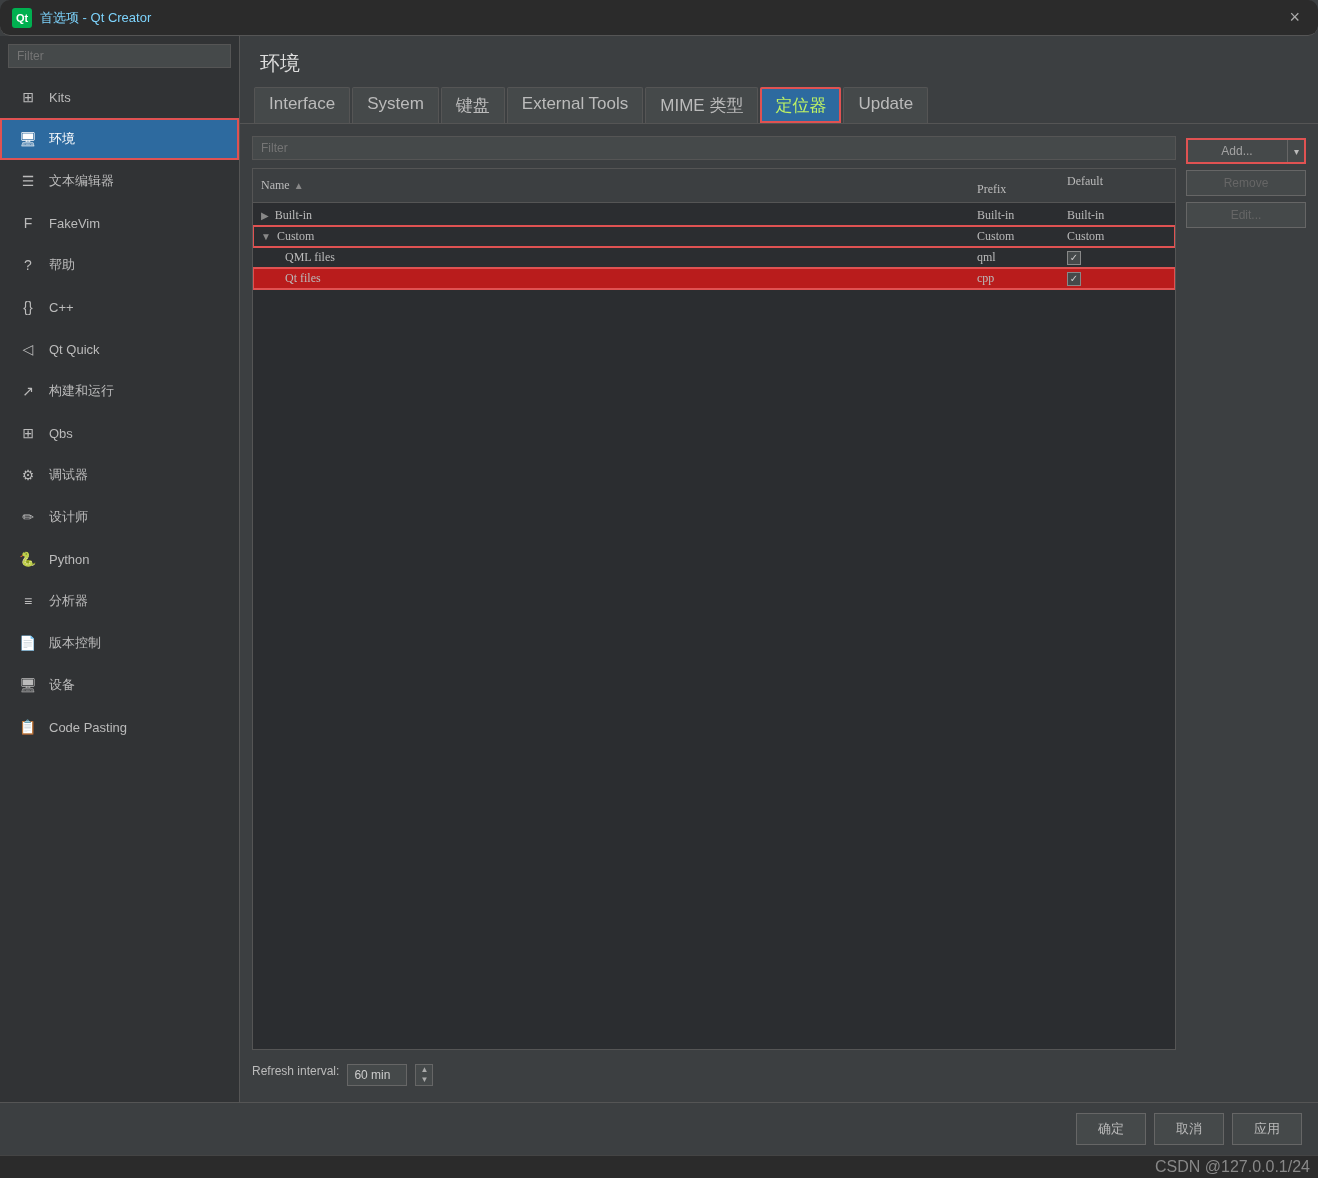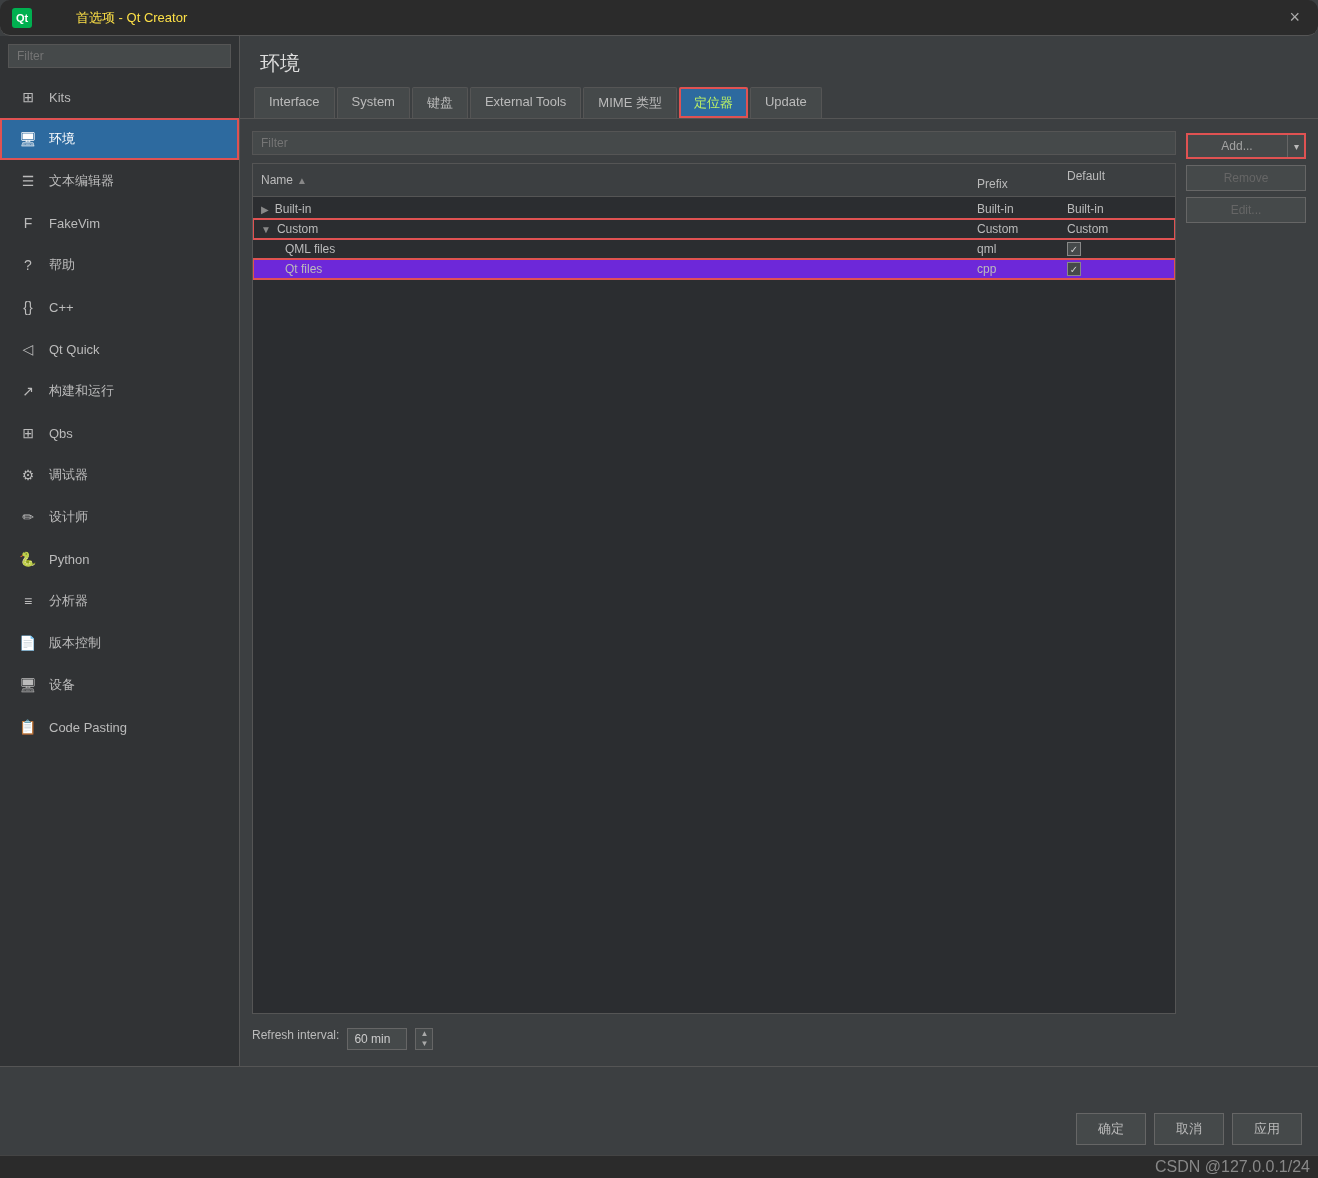--- a/index.html
+++ b/index.html
@@ -36,23 +36,22 @@
       background: #00b050;
       border-radius: 3px;
       display: flex;
       align-items: center;
       justify-content: center;
       font-size: 11px;
       color: white;
       font-weight: bold;
     }
     .title-text {
-      color: #fde047;
+      color: #7dd3fc;
       font-size: 13px;
-      margin-left: 36px;
     }
     .close-btn {
       background: none;
       border: none;
       color: #aaa;
       font-size: 18px;
       cursor: pointer;
       padding: 2px 6px;
     }
 
@@ -144,21 +143,21 @@
       gap: 2px;
       border-bottom: 1px solid #555;
     }
     .tab {
       padding: 6px 14px;
       background: #45494a;
       border: 1px solid #555;
       border-bottom: none;
       color: #bbb;
       cursor: pointer;
-      font-size: 13px;
+      font-size: 17px;
       border-radius: 2px 2px 0 0;
     }
     .tab.active {
       background: #2d6a9f;
       color: #bef264;
       outline: 2px solid #e05252;
       outline-offset: -2px;
     }
 
     
@@ -196,20 +195,21 @@
       outline: none;
       width: 100%;
     }
 
     
     .tree-table {
       flex: 1;
       background: #2b2d30;
       border: 1px solid #555;
       overflow: auto;
+      font-family: Liberation Serif, serif;
     }
     .tree-header {
       display: flex;
       background: #3c3f41;
       border-bottom: 1px solid #555;
       padding: 5px 8px;
       gap: 0;
     }
     .tree-header-cell {
       color: #bbb;
@@ -337,21 +337,20 @@
     }
     .bottom-btn {
       padding: 6px 20px;
       background: #45494a;
       border: 1px solid #666;
       color: #bbb;
       cursor: pointer;
       font-size: 13px;
       min-width: 70px;
       text-align: center;
-      margin-top: 36px;
     }
 
     
     .status-bar {
       display: flex;
       justify-content: flex-end;
       align-items: center;
       background: #2b2b2b;
       padding: 2px 8px;
       font-size: 16px;
@@ -504,21 +503,21 @@
                 <div class="name-col">
                   <span class="indent"></span>
                   <span>QML files</span>
                 </div>
                 <div class="prefix-col">qml</div>
                 <div class="default-col">
                   <div class="checkbox-cell">✓</div>
                 </div>
               </div>
 
-              <div class="tree-row" style="background: #6d28d9; outline: 2px solid #e05252; outline-offset: -1px;">
+              <div class="tree-row" style="background: #b91c1c; outline: 2px solid #e05252; outline-offset: -1px;">
                 <div class="name-col">
                   <span class="indent"></span>
                   <span>Qt files</span>
                 </div>
                 <div class="prefix-col">cpp</div>
                 <div class="default-col">
                   <div class="checkbox-cell">✓</div>
                 </div>
               </div>
             </div>

